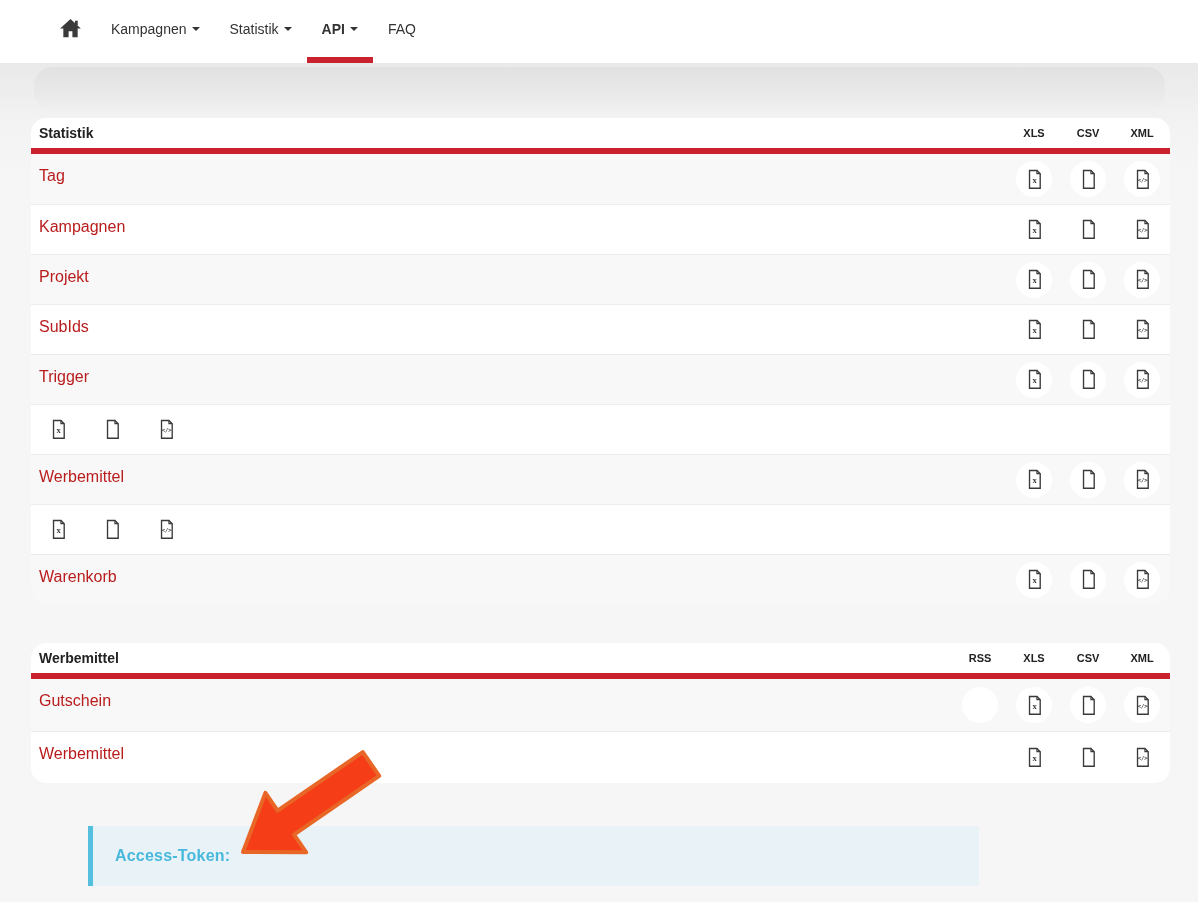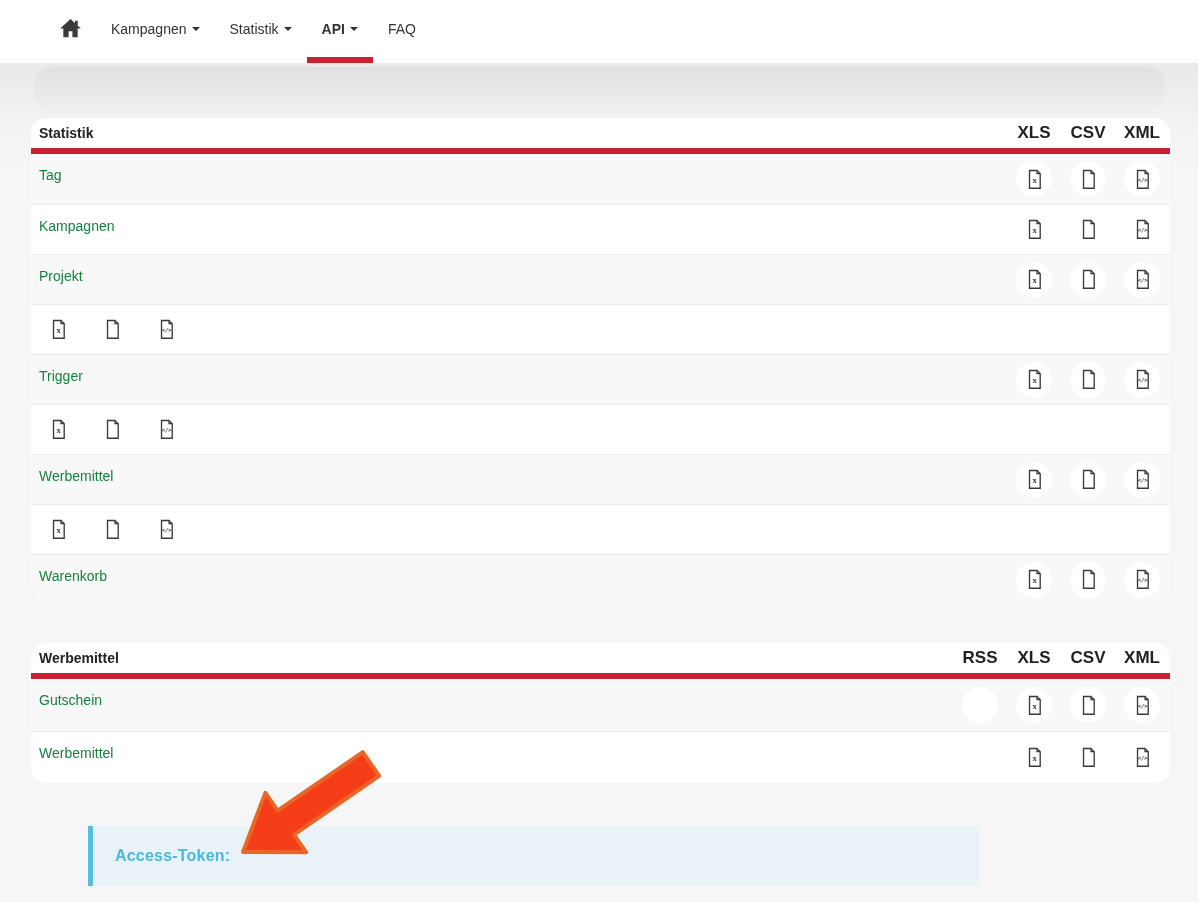--- a/index.html
+++ b/index.html
@@ -73,39 +73,39 @@
     flex: 1;
     font-size: 14px;
     font-weight: bold;
     color: #222;
     padding-left: 8px;
   }
   .head-cells { display: flex; padding-right: 1px; }
   .col-head {
     width: 54px;
     text-align: center;
-    font-size: 17px;
+    font-size: 11px;
     font-weight: bold;
     color: #222;
   }
   .red-bar { height: 6px; background: #c9212e; }
   .row {
     height: 50px;
     background: #fff;
     display: flex;
     border-top: 1px solid #ececec;
   }
   .row:first-child { border-top: none; }
   .row.odd { background: #f8f8f8; }
   .t1 .row { height: 52px; }
   .row-label {
     flex: 1;
     padding: 13px 0 0 8px;
-    font-size: 14px;
-    color: #15803d;
+    font-size: 16px;
+    color: #b91c1c;
   }
   .cells {
     display: flex;
     align-items: center;
     padding-right: 1px;
   }
   .cell {
     width: 54px;
     display: flex;
     justify-content: center;
@@ -286,20 +286,21 @@
                   <svg width="19" height="21" viewBox="0 0 21 23">
                     <path d="M5 1.5 L13.2 1.5 L16.8 5.1 L16.8 21.2 L5 21.2 Z" fill="none" stroke="#3a3a3a" stroke-width="1.5"></path>
                     <path d="M13.2 1.5 L13.2 5.1 L16.8 5.1" fill="none" stroke="#3a3a3a" stroke-width="1.3"></path>
                     <text x="10.7" y="14.6" font-size="6.2" font-weight="bold" text-anchor="middle" font-family="DejaVu Sans Mono, monospace" fill="#3a3a3a">&lt;/&gt;</text>
                   </svg>
                 </div>
               </div>
             </div>
           </div>
           <div class="row even">
+            <div class="row-label">SubIds</div>
             <div class="cells">
               <div class="cell">
                 <div class="circle">
                   <svg width="19" height="21" viewBox="0 0 21 23">
                     <path d="M5 1.5 L13.2 1.5 L16.8 5.1 L16.8 21.2 L5 21.2 Z" fill="none" stroke="#3a3a3a" stroke-width="1.5"></path>
                     <path d="M13.2 1.5 L13.2 5.1 L16.8 5.1" fill="none" stroke="#3a3a3a" stroke-width="1.3"></path>
                     <text x="10.7" y="15.4" font-size="9.5" font-weight="bold" text-anchor="middle" font-family="Liberation Serif, serif" fill="#3a3a3a">x</text>
                   </svg>
                 </div>
               </div>

